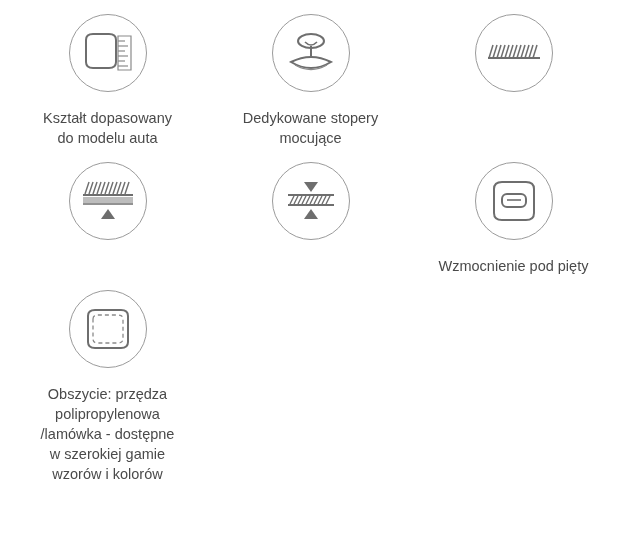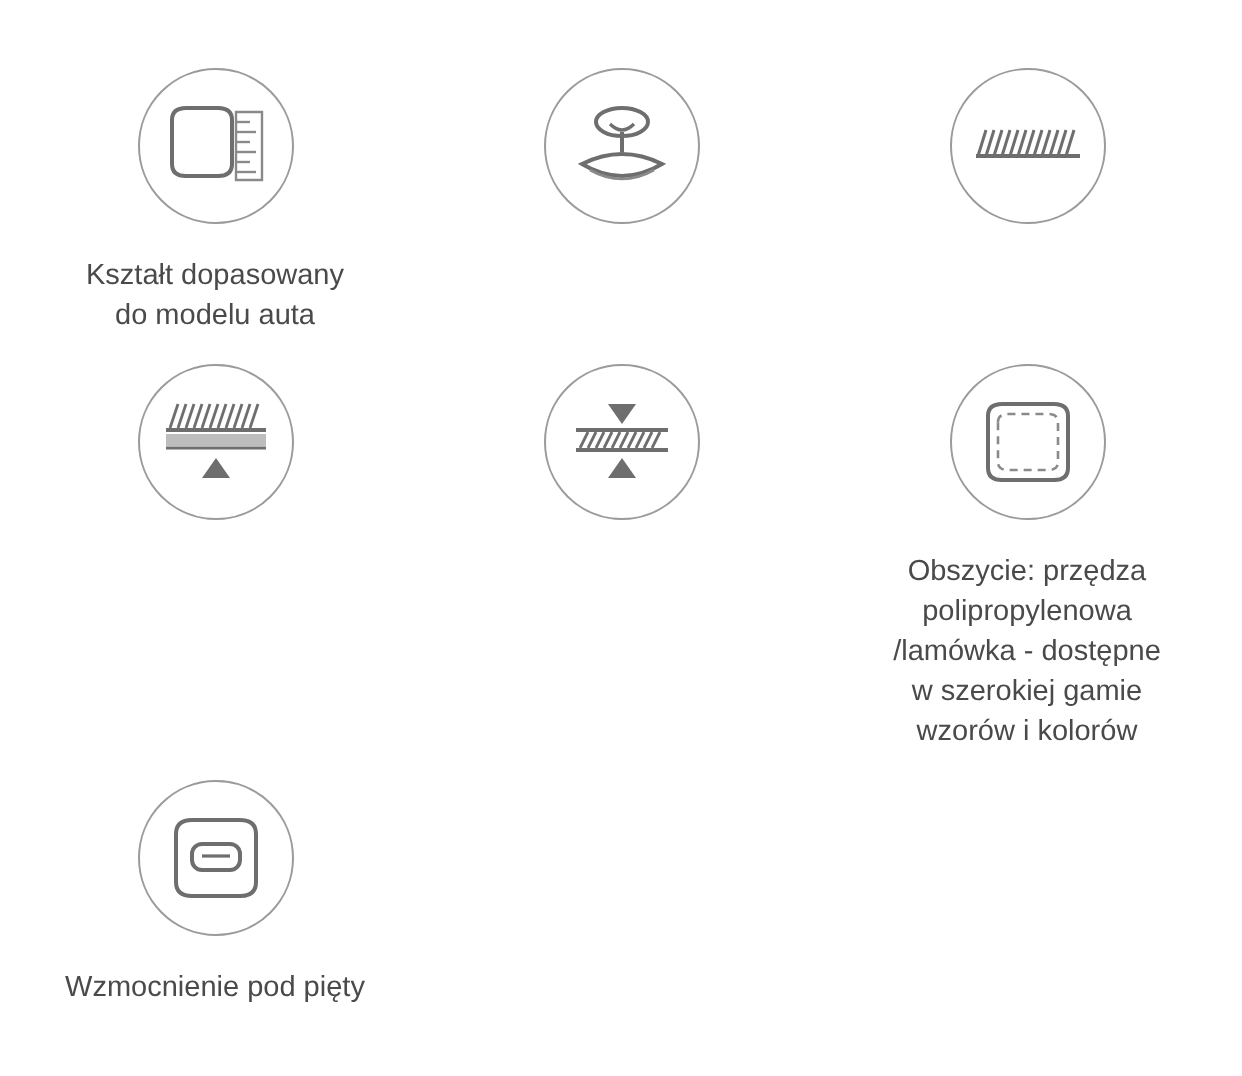--- a/index.html
+++ b/index.html
@@ -12,21 +12,21 @@
     background: #ffffff;
     font-family: "Liberation Sans", sans-serif;
     color: #4a4a4a;
     overflow: hidden;
   }
   .features-grid {
     display: grid;
     grid-template-columns: repeat(3, 1fr);
     width: 621px;
     box-sizing: border-box;
-    padding: 34px 6px 0 6px;
+    padding: 14px 6px 0 6px;
     column-gap: 0px;
   }
   .feature {
     display: flex;
     flex-direction: column;
     align-items: center;
     padding: 0 6px;
     margin-bottom: 14px;
   }
   .icon-circle {
@@ -85,20 +85,22 @@
       <span>
         <svg width="56" height="50" viewBox="0 0 56 50">
           <ellipse cx="28" cy="13" rx="13" ry="7" fill="none" stroke="#6e6e6e" stroke-width="2"></ellipse>
           <path d="M22 14 q6 6 12 0" fill="none" stroke="#6e6e6e" stroke-width="1.6"></path>
           <path d="M28 18 v10" stroke="#6e6e6e" stroke-width="2"></path>
           <path d="M8 34 q20 -10 40 0 q-20 12 -40 0 z" fill="none" stroke="#6e6e6e" stroke-width="2"></path>
           <path d="M12 37 q16 9 32 0" fill="none" stroke="#8a8a8a" stroke-width="1.3"></path>
         </svg>
       </span>
     </div>
+    <div class="caption">Dedykowane stopery
+mocujące</div>
   </div>
 
   <div class="feature">
     <div class="icon-circle">
       <span>
         <svg width="58" height="30" viewBox="0 0 58 30">
           <line x1="3" y1="20" x2="55" y2="20" stroke="#6e6e6e" stroke-width="2"></line>
           <g stroke="#6e6e6e" stroke-width="1.5">
             <line x1="4" y1="20" x2="8" y2="7"></line>
             <line x1="8" y1="20" x2="12" y2="7"></line>
@@ -162,42 +164,42 @@
             <line x1="37" y1="28" x2="41" y2="20"></line>
             <line x1="41" y1="28" x2="45" y2="20"></line>
           </g>
           <line x1="3" y1="29" x2="49" y2="29" stroke="#6e6e6e" stroke-width="2"></line>
           <polygon points="26,33 33,43 19,43" fill="#6e6e6e"></polygon>
         </svg>
       </span>
     </div>
   </div>
 
+  <div class="feature">
+    <div class="icon-circle">
+      <span>
+        <svg width="50" height="46" viewBox="0 0 50 46">
+          <path d="M5 11 q0-7 8-7 h24 q8 0 8 7 v24 q0 7-8 7 h-24 q-8 0-8-7 z" fill="none" stroke="#6e6e6e" stroke-width="2"></path>
+          <rect x="13" y="16" width="24" height="13" rx="5" fill="none" stroke="#6e6e6e" stroke-width="2"></rect>
+          <line x1="18" y1="22" x2="32" y2="22" stroke="#6e6e6e" stroke-width="1.6"></line>
+        </svg>
+      </span>
+    </div>
+    <div class="caption">Wzmocnienie pod pięty</div>
+  </div>
+
   <div class="feature row2">
     <div class="icon-circle">
       <span>
         <svg width="50" height="46" viewBox="0 0 50 46">
           <path d="M5 10 q0-6 7-6 h26 q7 0 7 6 v26 q0 6-7 6 h-26 q-7 0-7-6 z" fill="none" stroke="#6e6e6e" stroke-width="2"></path>
           <path d="M10 13 q0-4 5-4 h20 q5 0 5 4 v20 q0 4-5 4 h-20 q-5 0-5-4 z" fill="none" stroke="#8a8a8a" stroke-width="1.3" stroke-dasharray="4 3"></path>
         </svg>
       </span>
     </div>
     <div class="caption">Obszycie: przędza
 polipropylenowa
 /lamówka - dostępne
 w szerokiej gamie
 wzorów i kolorów</div>
   </div>
 
-  <div class="feature">
-    <div class="icon-circle">
-      <span>
-        <svg width="50" height="46" viewBox="0 0 50 46">
-          <path d="M5 11 q0-7 8-7 h24 q8 0 8 7 v24 q0 7-8 7 h-24 q-8 0-8-7 z" fill="none" stroke="#6e6e6e" stroke-width="2"></path>
-          <rect x="13" y="16" width="24" height="13" rx="5" fill="none" stroke="#6e6e6e" stroke-width="2"></rect>
-          <line x1="18" y1="22" x2="32" y2="22" stroke="#6e6e6e" stroke-width="1.6"></line>
-        </svg>
-      </span>
-    </div>
-    <div class="caption">Wzmocnienie pod pięty</div>
-  </div>
-
 </div>
 
 </body></html>

